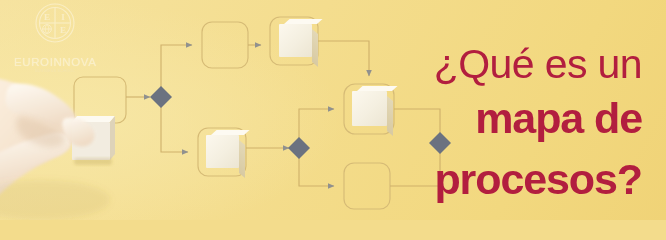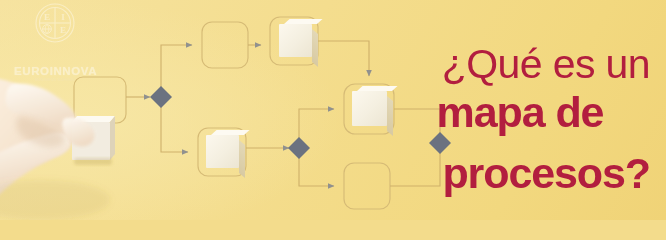--- a/index.html
+++ b/index.html
@@ -40,35 +40,35 @@
     background:rgba(150,120,45,.17);filter:blur(4px);border-radius:3px;z-index:-1;
   }
 
   
   .hand{position:absolute;left:-30px;top:60px;width:175px;height:160px;}
 
   
   .logo{position:absolute;left:14px;top:2px;width:82px;height:62px;opacity:.62;}
   .logo-mark{position:relative;width:46px;height:44px;margin:0 auto;}
   .logo-name{
-    text-align:center;font-size:11.5px;font-weight:bold;letter-spacing:.6px;
-    color:#fdf6e0;margin-top:19px;text-shadow:0 0 1px rgba(255,255,255,.5);
+    text-align:center;font-size:11.5px;font-weight:normal;letter-spacing:.6px;
+    color:#fdf6e0;margin-top:10px;text-shadow:0 0 1px rgba(255,255,255,.5);
   }
   .logo-tag{
     text-align:center;font-size:3.6px;letter-spacing:.35px;
     color:#f0e3bb;margin-top:1px;white-space:nowrap;opacity:.85;
   }
 
   
   .headline{
-    position:absolute;right:16px;top:44px;width:260px;
+    position:absolute;right:24px;top:44px;width:260px;
     text-align:right;color:#b21e3f;line-height:.99;
   }
   .hl1{font-size:41px;font-weight:400;letter-spacing:-.6px;display:block;}
-  .hl2{font-size:43px;font-weight:bold;letter-spacing:-1.1px;display:block;margin-top:6px;text-align:center;}
+  .hl2{font-size:43px;font-weight:bold;letter-spacing:-1.1px;display:block;margin-top:12px;}
   .hl3{font-size:43px;font-weight:bold;letter-spacing:-1.1px;display:block;margin-top:19px;}
 </style>
 </head>
 <body>
 
 <div class="banner">
 
   <svg class="flow" viewBox="0 0 666 220">
     <defs>
       <marker id="ah" markerWidth="7" markerHeight="7" refX="5.6" refY="3" orient="auto">

